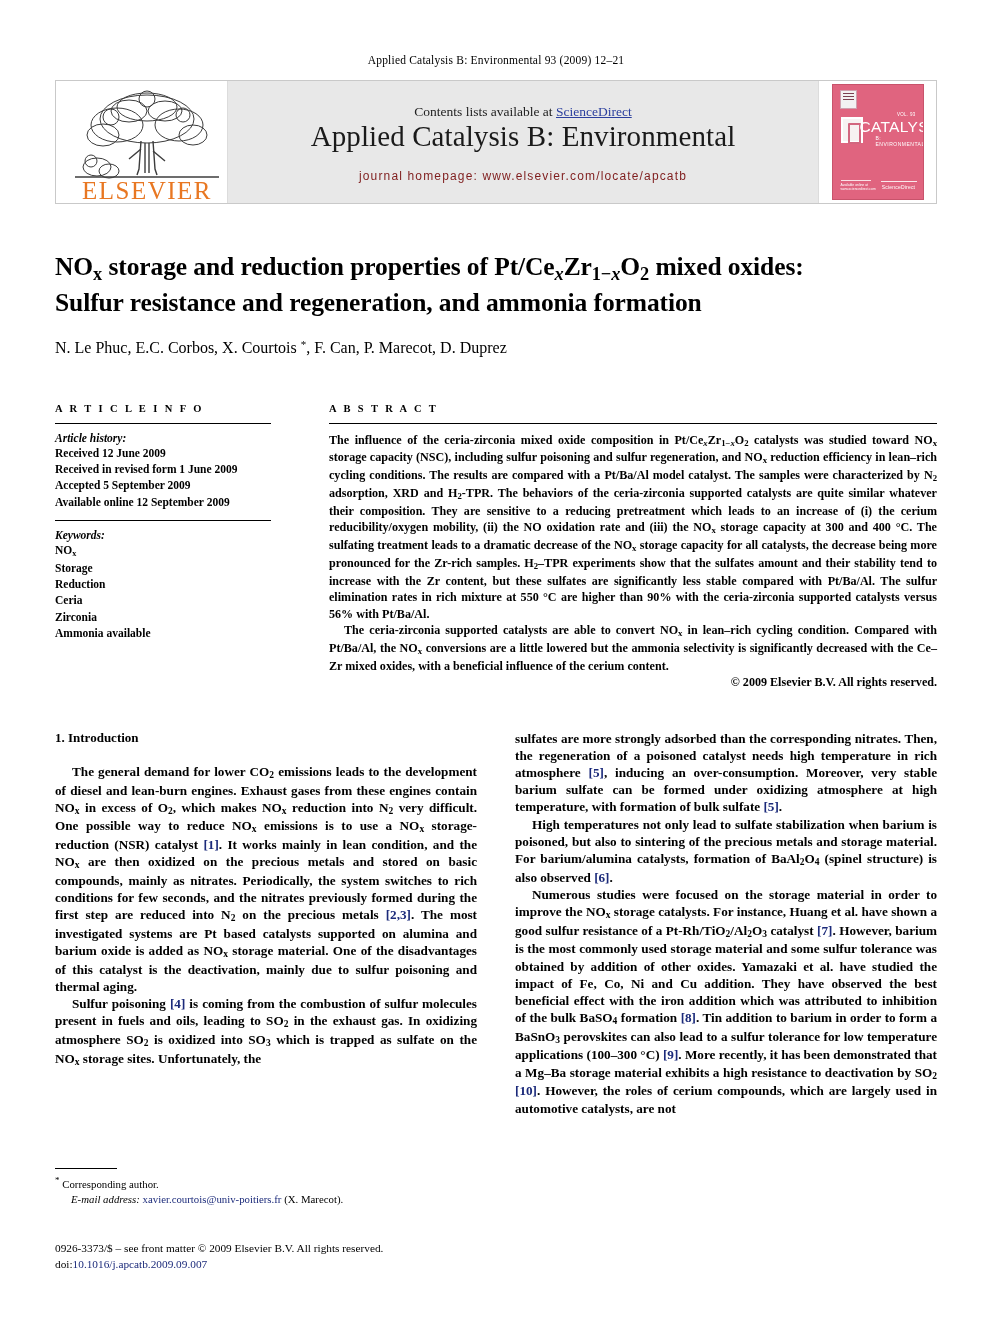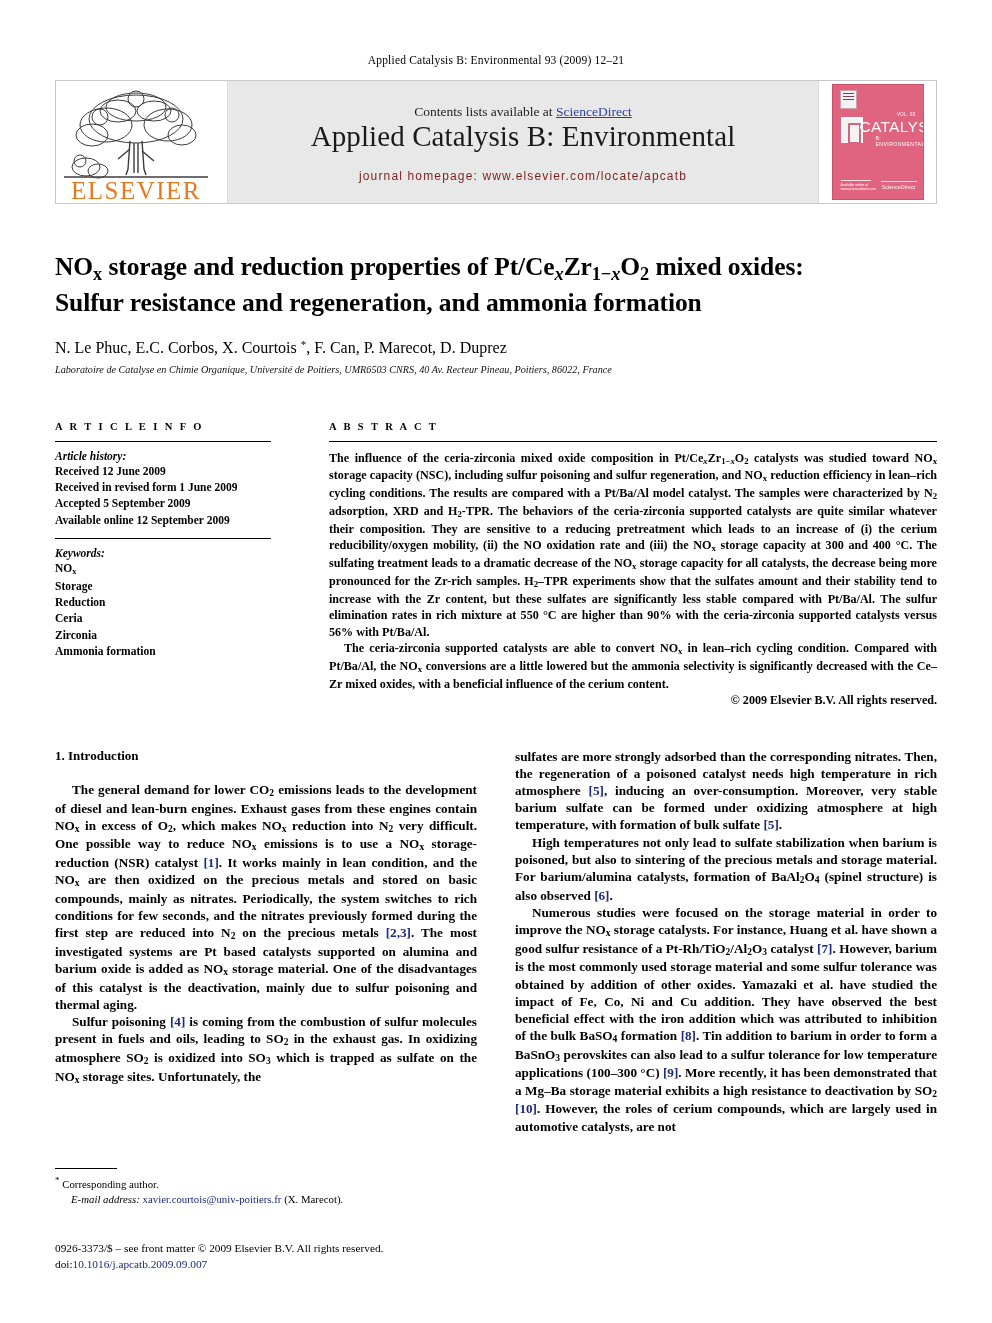--- a/index.html
+++ b/index.html
@@ -39,21 +39,21 @@
     height: 124px;
     display: flex;
     border: 1px solid #c9c9c9;
     background: #e8e8e8;
   }
   .mast-logo {
     width: 172px;
     background: #ffffff;
     display: flex;
     align-items: flex-end;
-    justify-content: flex-start;
+    justify-content: flex-end;
     flex-shrink: 0;
     border-right: 1px solid #dcdcdc;
     position: relative;
   }
   .elsevier-logo { width: 160px; height: 118px; }
   .mast-center {
     flex: 1;
     display: flex;
     flex-direction: column;
     align-items: center;
@@ -401,41 +401,40 @@
   </div>
 
   <div class="title-block">
     <h1 class="paper-title">
       NO<sub>x</sub> storage and reduction properties of Pt/Ce<sub><i>x</i></sub>Zr<sub>1−<i>x</i></sub>O<sub>2</sub> mixed oxides:<br>
       <span>Sulfur resistance and regeneration, and ammonia formation</span>
     </h1>
     <div class="authors">
       N. Le Phuc, E.C. Corbos, X. Courtois <sup>*</sup>, F. Can, P. Marecot, D. Duprez
     </div>
-    <div class="affiliation">Laboratoire de Catalyse en Chimie Organique, Université de Poitiers, UMR6503 CNRS, 40 Av. Recteur Pineau, Poitiers, 86022, France</div>
   </div>
 
   <div class="info-abstract">
 
     <div class="col-info">
       <div class="sec-label">A R T I C L E    I N F O</div>
       <hr class="rule">
       <div class="hist-title">Article history:</div>
       <div class="hist-line">Received 12 June 2009</div>
       <div class="hist-line">Received in revised form 1 June 2009</div>
       <div class="hist-line">Accepted 5 September 2009</div>
       <div class="hist-line">Available online 12 September 2009</div>
       <hr class="rule-thin">
       <div class="kw-title">Keywords:</div>
       <div class="kw-line">NO<sub>x</sub></div>
       <div class="kw-line">Storage</div>
       <div class="kw-line">Reduction</div>
       <div class="kw-line">Ceria</div>
       <div class="kw-line">Zirconia</div>
-      <div class="kw-line">Ammonia formation</div>
+      <div class="kw-line">Ammonia available</div>
     </div>
 
     <div class="col-abs">
       <div class="sec-label">A B S T R A C T</div>
       <hr class="rule">
       <div class="abs-text">
         <p>The influence of the ceria-zirconia mixed oxide composition in Pt/Ce<sub><i>x</i></sub>Zr<sub>1−<i>x</i></sub>O<sub>2</sub> catalysts was studied toward NO<sub>x</sub> storage capacity (NSC), including sulfur poisoning and sulfur regeneration, and NO<sub>x</sub> reduction efficiency in lean–rich cycling conditions. The results are compared with a Pt/Ba/Al model catalyst. The samples were characterized by N<sub>2</sub> adsorption, XRD and H<sub>2</sub>-TPR. The behaviors of the ceria-zirconia supported catalysts are quite similar whatever their composition. They are sensitive to a reducing pretreatment which leads to an increase of (i) the cerium reducibility/oxygen mobility, (ii) the NO oxidation rate and (iii) the NO<sub>x</sub> storage capacity at 300 and 400 °C. The sulfating treatment leads to a dramatic decrease of the NO<sub>x</sub> storage capacity for all catalysts, the decrease being more pronounced for the Zr-rich samples. H<sub>2</sub>–TPR experiments show that the sulfates amount and their stability tend to increase with the Zr content, but these sulfates are significantly less stable compared with Pt/Ba/Al. The sulfur elimination rates in rich mixture at 550 °C are higher than 90% with the ceria-zirconia supported catalysts versus 56% with Pt/Ba/Al.</p>
         <p>The ceria-zirconia supported catalysts are able to convert NO<sub>x</sub> in lean–rich cycling condition. Compared with Pt/Ba/Al, the NO<sub>x</sub> conversions are a little lowered but the ammonia selectivity is significantly decreased with the Ce–Zr mixed oxides, with a beneficial influence of the cerium content.</p>
       </div>
       <div class="copyright">© 2009 Elsevier B.V. All rights reserved.</div>

